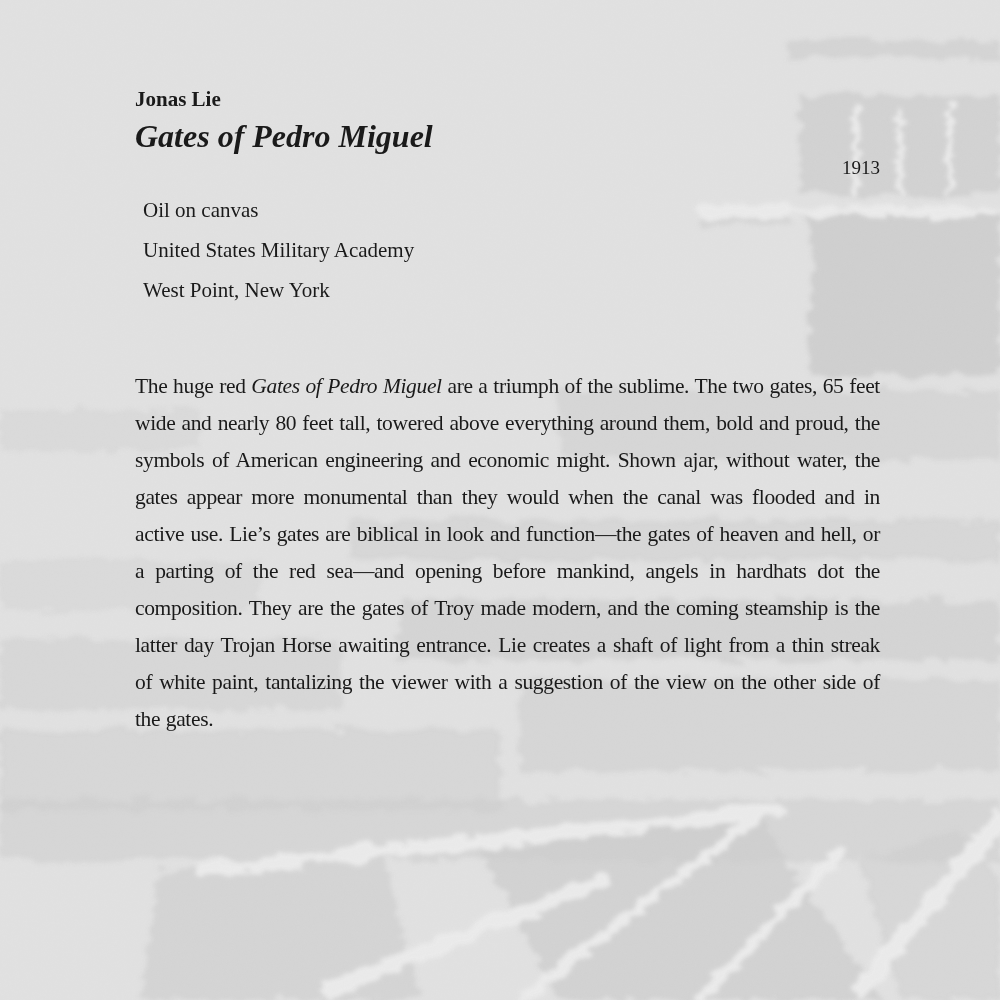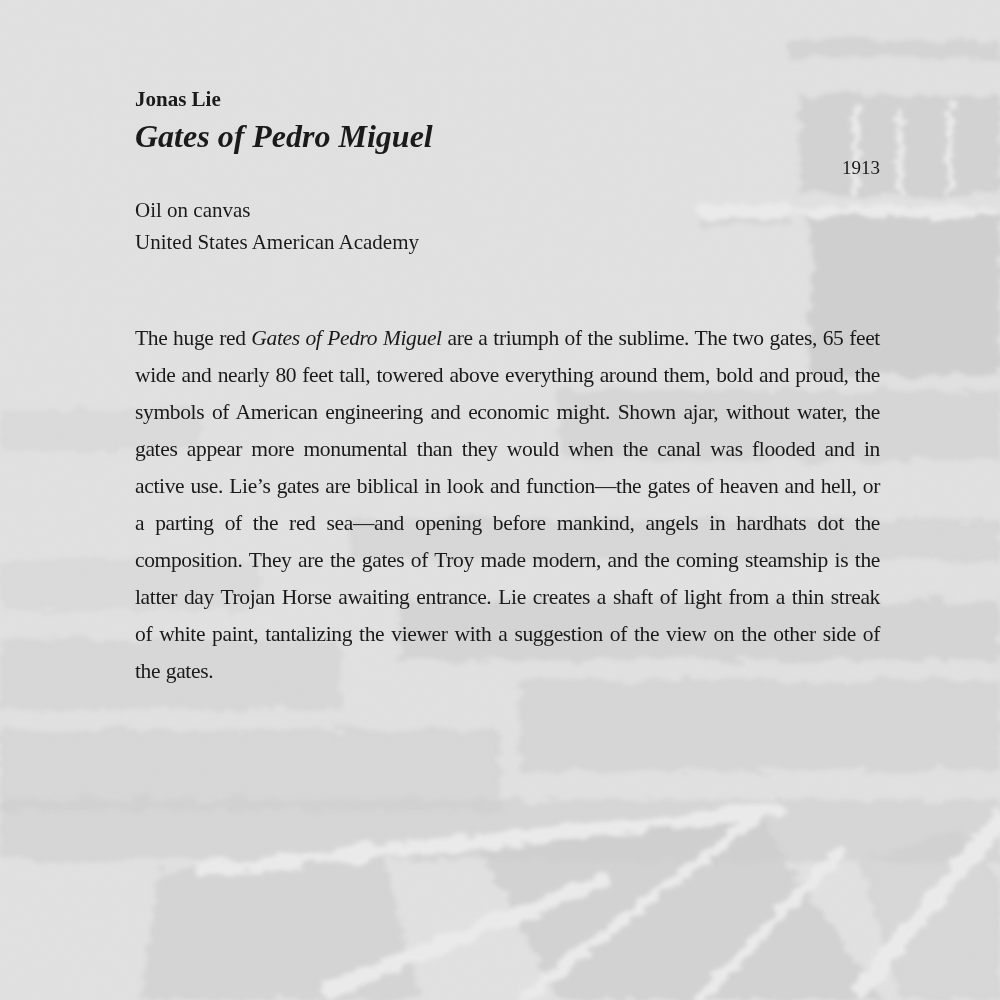--- a/index.html
+++ b/index.html
@@ -44,21 +44,21 @@
       font-size: 19px;
       line-height: 24px;
       margin: 0;
       text-align: right;
     }
     .meta {
       margin-top: 14px;
       font-size: 21px;
       line-height: 32px;
     }
-    .meta div { margin: 0; }
+    .meta div { margin: 8px; }
     .description {
       margin-top: 62px;
       font-size: 21.5px;
       line-height: 37px;
       text-align: justify;
       text-align-last: left;
       letter-spacing: -0.35px;
       word-spacing: 0.5px;
     }
     .description em { font-style: italic; }
@@ -114,17 +114,18 @@
   <rect width="1000" height="1000" filter="url(#grain)"></rect>
 </svg>
 
 <main class="content">
   <h2 class="artist">Jonas Lie</h2>
   <h1 class="title">Gates of Pedro Miguel</h1>
   <div class="year">1913</div>
 
   <div class="meta">
     <div>Oil on canvas</div>
-    <div>United States American Academy</div>
+    <div>United States Military Academy</div>
+    <div>West Point, New York</div>
   </div>
 
   <p class="description"><span>The huge red </span><em>Gates of Pedro Miguel</em><span> are a triumph of the sublime.  The two gates, 65 feet wide and nearly 80 feet tall, towered above everything around them, bold and proud, the symbols of American engineering and economic might. Shown ajar, without water, the gates appear more monumental than they would when the canal was flooded and in active use.  Lie’s gates are biblical in look and function—the gates of heaven and hell, or a parting of the red sea—and opening before mankind, angels in hardhats dot the composition.  They are the gates of Troy made modern, and the coming steamship is the latter day Trojan Horse awaiting entrance.  Lie creates a shaft of light from a thin streak of white paint, tantalizing the viewer with a suggestion of the view on the other side of the gates.</span></p>
 </main>
 
 </body></html>

